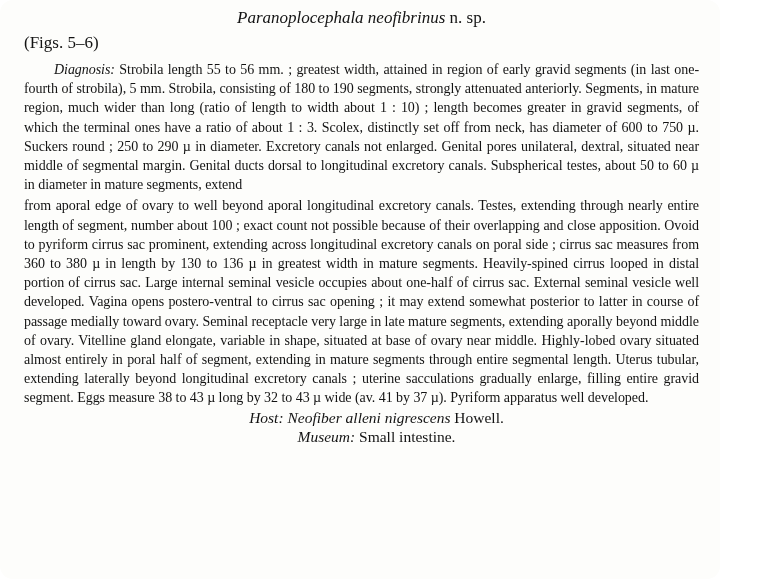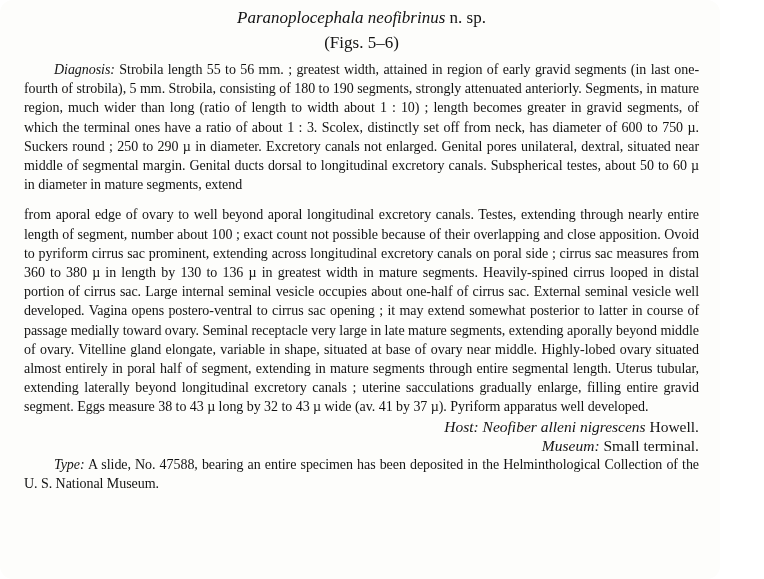--- a/index.html
+++ b/index.html
@@ -25,48 +25,47 @@
     line-height: 25px;
     white-space: nowrap;
   }
   .title-species {
     font-style: italic;
   }
   .title-designation {
     font-style: normal;
   }
   .figs-line {
-    text-align: center;
     font-size: 17px;
     line-height: 25px;
     margin-bottom: 5px;
   }
   .body-para {
     font-size: 14px;
     line-height: 19.2px;
     text-align: justify;
     margin: 0;
     letter-spacing: -0.05px;
   }
   .indent {
     text-indent: 30px;
   }
   .continuation {
-    margin-top: 11px;
+    margin-top: 2px;
   }
   .lead-label {
     font-style: italic;
   }
   .italic-run {
     font-style: italic;
   }
   .entry-line {
     font-size: 15.5px;
     line-height: 19.2px;
-    text-align: right;
+    text-align: center;
     margin: 0;
     text-indent: 30px;
   }
 </style>
 </head>
 <body>
 
 <div class="page">
 
   <div class="title-line">
@@ -86,22 +85,18 @@
   </p>
 
   <p class="entry-line">
     <span class="lead-label">Host:</span>
     <span class="italic-run">Neofiber alleni nigrescens</span>
     <span>Howell.</span>
   </p>
 
   <p class="entry-line">
     <span class="lead-label">Museum:</span>
-    <span>Small terminal.</span>
+    <span>Small intestine.</span>
   </p>
 
 
-  <p class="body-para indent">
-    <span class="lead-label">Type:</span>
-    <span>A slide, No. 47588, bearing an entire specimen has been deposited in the Helminthological Collection of the U. S. National Museum.</span>
-  </p>
 
 </div>
 
 </body></html>

